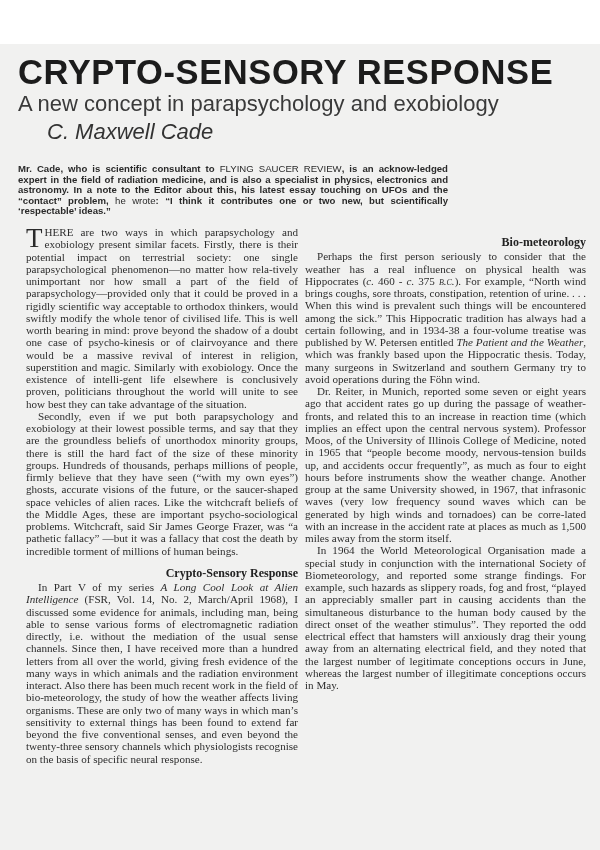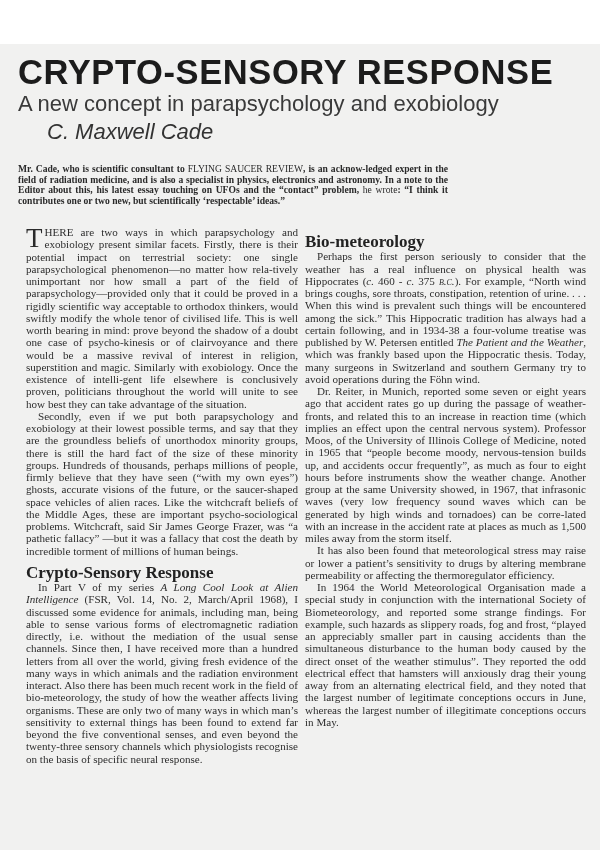--- a/index.html
+++ b/index.html
@@ -25,42 +25,42 @@
       font-family: "Liberation Sans", sans-serif;
       font-size: 22px; color: #3a3a3a; white-space: nowrap; line-height: 22px;
     }
     .author {
       position: absolute; left: 18px; top: 118px;
       font-family: "Liberation Sans", sans-serif; font-style: italic;
       font-size: 22px; color: #333; white-space: nowrap; line-height: 28px; margin-left: 29px;
     }
     .intro {
       position: absolute; left: 18px; top: 164px; width: 430px;
-      font-family: Liberation Serif, serif; font-weight: bold;
+      font-family: Liberation Sans, sans-serif; font-weight: bold;
       font-size: 9.6px; line-height: 10.6px; color: #2a2a2a;
       text-align: justify;
     }
     .intro .mag { font-weight: normal; }
     .intro .norm { font-weight: normal; }
     .col {
       position: absolute; top: 226px; width: 272px;
       font-size: 11.1px; line-height: 12.25px; color: #2d2d2d;
       text-align: justify; hyphens: manual;
     }
     .col-left { left: 26px; }
     .col-right { left: 305px; width: 281px; }
     .col p { margin: 0; text-indent: 12px; }
     .col p.first { text-indent: 0; }
     .col p.noindent { text-indent: 0; }
     .dropcap {
       float: left; font-size: 27px; line-height: 22px; margin: 1px 2px 0 0;
       color: #2a2a2a;
     }
     .subhead {
-      text-align: left; font-weight: bold; font-size: 17px;
+      text-align: right; font-weight: bold; font-size: 12px;
       margin: 10px 0 2px 0; line-height: 12.25px; color: #222; font-family: Liberation Serif, serif;
     }
     em { font-style: italic; }
     .sc { font-variant: small-caps; font-style: italic; }
   </style>
 </head>
 <body>
 
 <div class="paper"></div>
 
@@ -74,15 +74,14 @@
   <p class="first"><span class="dropcap">T</span><span>HERE are two ways in which parapsychology and exobiology present similar facets. Firstly, there is their potential impact on terrestrial society: one single parapsychological phenomenon—no matter how rela-tively unimportant nor how small a part of the field of parapsychology—provided only that it could be proved in a rigidly scientific way acceptable to orthodox thinkers, would swiftly modify the whole tenor of civilised life. This is well worth bearing in mind: prove beyond the shadow of a doubt one case of psycho-kinesis or of clairvoyance and there would be a massive revival of interest in religion, superstition and magic. Similarly with exobiology. Once the existence of intelli-gent life elsewhere is conclusively proven, politicians throughout the world will unite to see how best they can take advantage of the situation.</span></p>
   <p>Secondly, even if we put both parapsychology and exobiology at their lowest possible terms, and say that they are the groundless beliefs of unorthodox minority groups, there is still the hard fact of the size of these minority groups. Hundreds of thousands, perhaps millions of people, firmly believe that they have seen (“with my own eyes”) ghosts, accurate visions of the future, or the saucer-shaped space vehicles of alien races. Like the witchcraft beliefs of the Middle Ages, these are important psycho-sociological problems. Witchcraft, said Sir James George Frazer, was “a pathetic fallacy” —but it was a fallacy that cost the death by incredible torment of millions of human beings.</p>
   <div class="subhead">Crypto-Sensory Response</div>
   <p><span>In Part V of my series </span><em>A Long Cool Look at Alien Intelligence</em><span> (FSR, Vol. 14, No. 2, March/April 1968), I discussed some evidence for animals, including man, being able to sense various forms of electromagnetic radiation directly, i.e. without the mediation of the usual sense channels. Since then, I have received more than a hundred letters from all over the world, giving fresh evidence of the many ways in which animals and the radiation environment interact. Also there has been much recent work in the field of bio-meteorology, the study of how the weather affects living organisms. These are only two of many ways in which man’s sensitivity to external things has been found to extend far beyond the five conventional senses, and even beyond the twenty-three sensory channels which physiologists recognise on the basis of specific neural response.</span></p>
 </div>
 
 <div class="col col-right">
   <div class="subhead">Bio-meteorology</div>
   <p><span>Perhaps the first person seriously to consider that the weather has a real influence on physical health was Hippocrates (</span><em>c.</em><span> 460 - </span><em>c.</em><span> 375 </span><span class="sc">b.c.</span><span>). For example, “North wind brings coughs, sore throats, constipation, retention of urine. . . . When this wind is prevalent such things will be encountered among the sick.” This Hippocratic tradition has always had a certain following, and in 1934-38 a four-volume treatise was published by W. Petersen entitled </span><em>The Patient and the Weather</em><span>, which was frankly based upon the Hippocratic thesis. Today, many surgeons in Switzerland and southern Germany try to avoid operations during the Föhn wind.</span></p>
   <p>Dr. Reiter, in Munich, reported some seven or eight years ago that accident rates go up during the passage of weather-fronts, and related this to an increase in reaction time (which implies an effect upon the central nervous system). Professor Moos, of the University of Illinois College of Medicine, noted in 1965 that “people become moody, nervous-tension builds up, and accidents occur frequently”, as much as four to eight hours before instruments show the weather change. Another group at the same University showed, in 1967, that infrasonic waves (very low frequency sound waves which can be generated by high winds and tornadoes) can be corre-lated with an increase in the accident rate at places as much as 1,500 miles away from the storm itself.</p>
-  <p>It has also been found that meteorological stress may raise or lower a patient’s sensitivity to drugs by altering membrane permeability or affecting the thermoregulator efficiency.</p>
   <p>In 1964 the World Meteorological Organisation made a special study in conjunction with the international Society of Biometeorology, and reported some strange findings. For example, such hazards as slippery roads, fog and frost, “played an appreciably smaller part in causing accidents than the simultaneous disturbance to the human body caused by the direct onset of the weather stimulus”. They reported the odd electrical effect that hamsters will anxiously drag their young away from an alternating electrical field, and they noted that the largest number of legitimate conceptions occurs in June, whereas the largest number of illegitimate conceptions occurs in May.</p>
 </div>
 
 </body></html>

